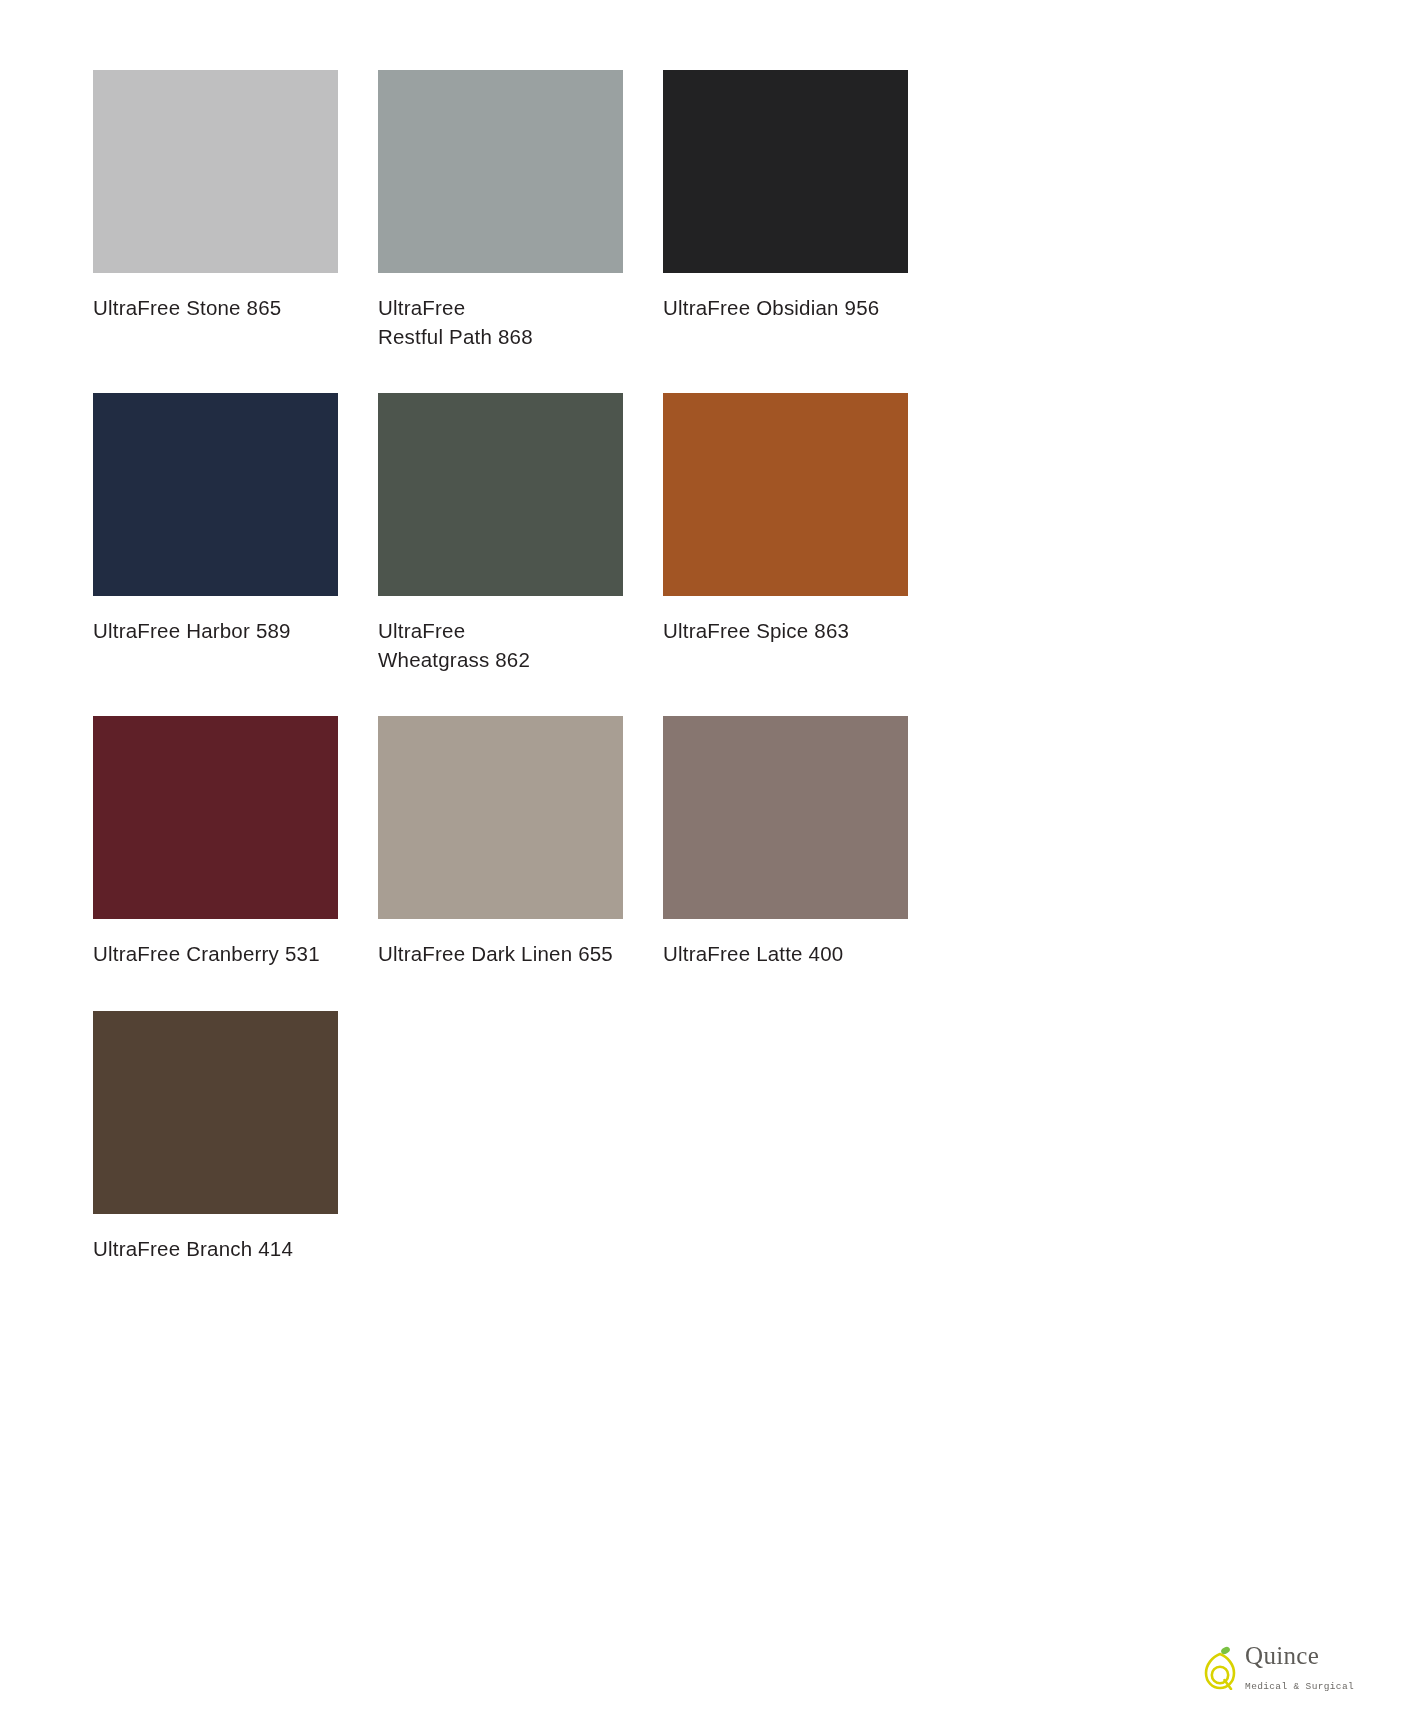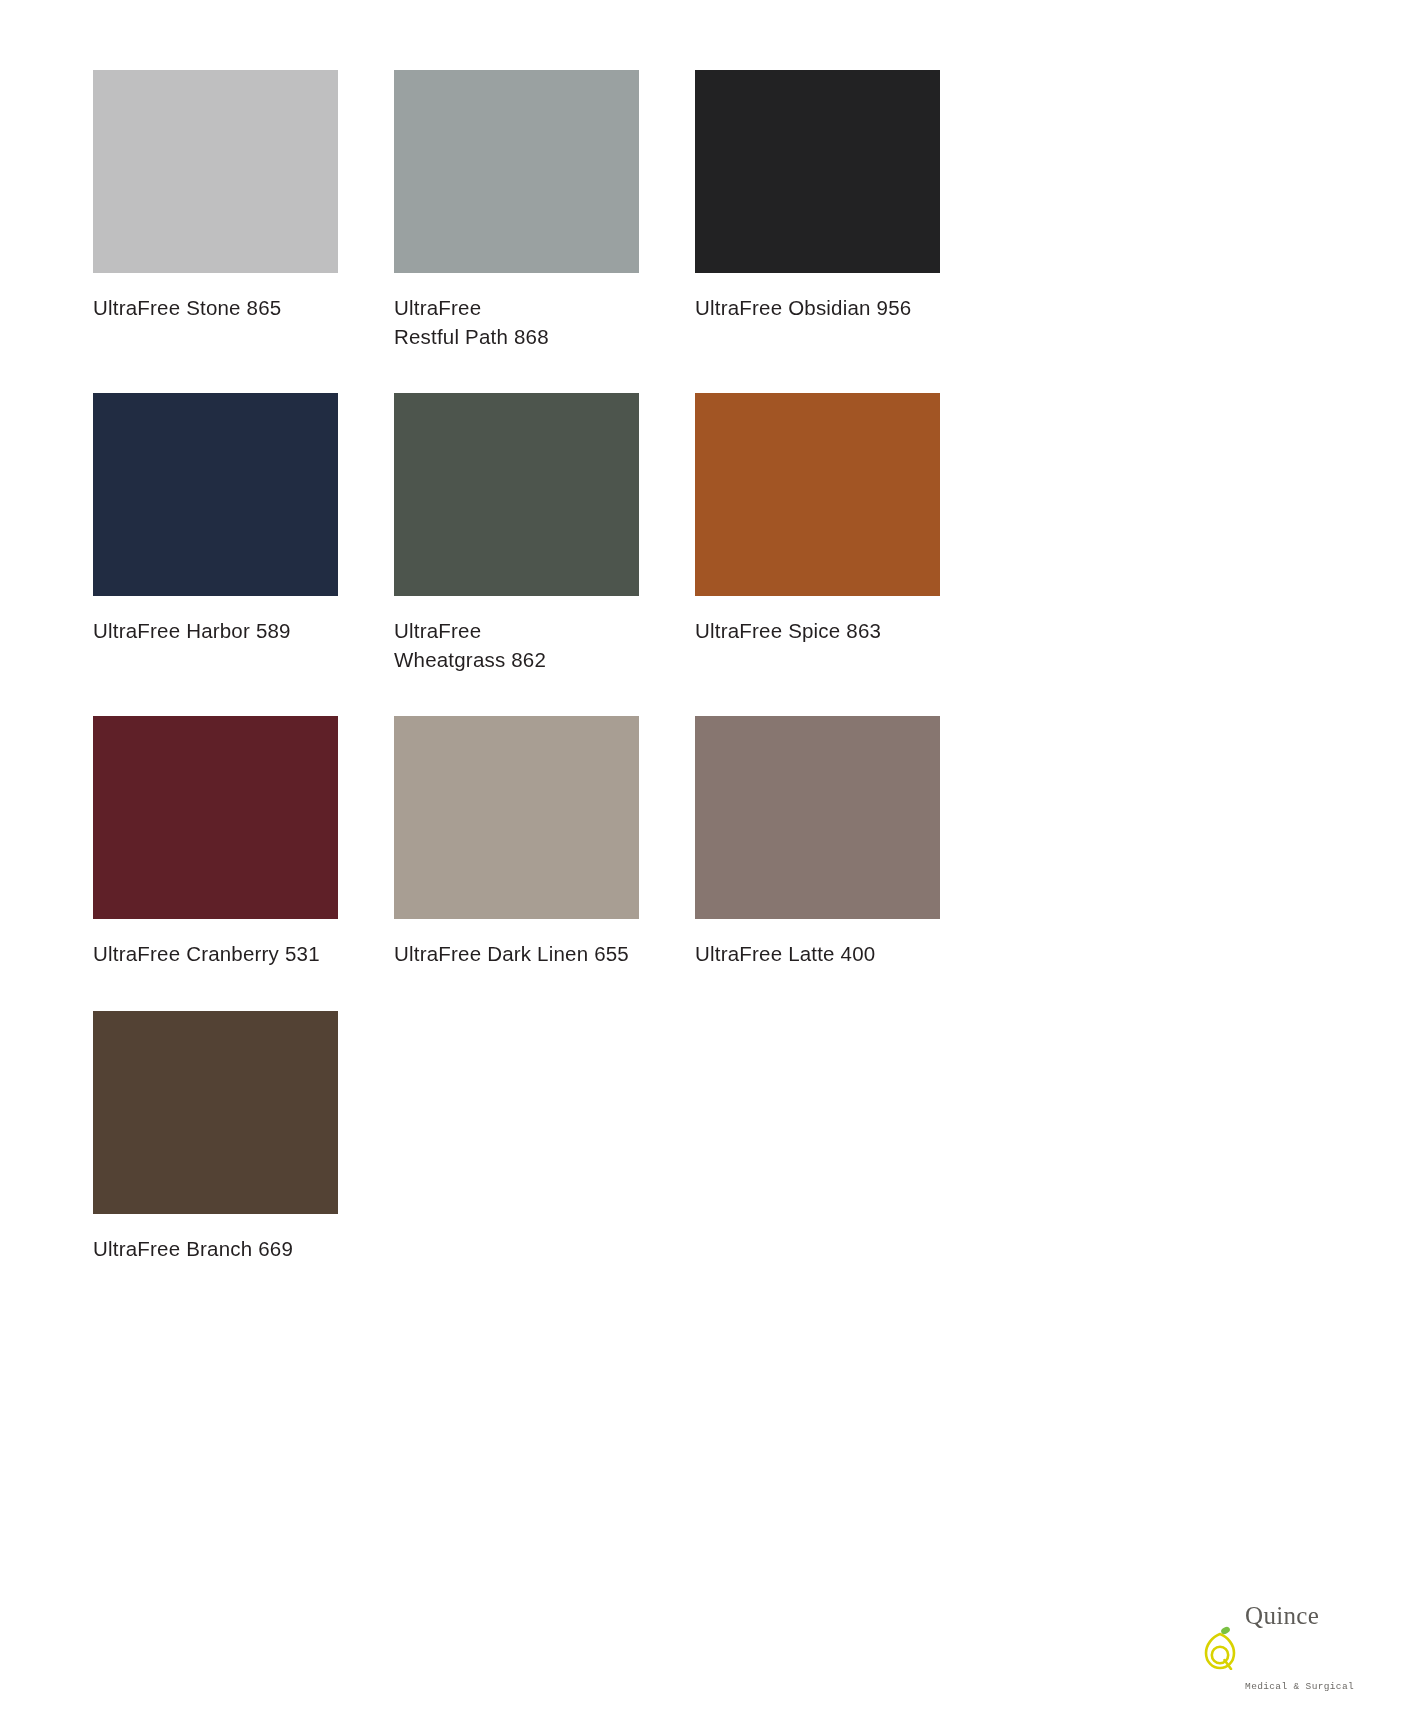--- a/index.html
+++ b/index.html
@@ -29,21 +29,21 @@
     position: absolute;
     left: 93px;
     top: 70px;
     width: 1100px;
     display: flex;
     flex-wrap: wrap;
   }
 
   .swatch-cell {
     width: 285px;
-    margin-right: 16px;
+    margin-right: 0;
     box-sizing: border-box;
     padding-right: 40px;
     margin-bottom: 42px;
   }
 
   .swatch-chip {
     width: 245px;
     height: 203px;
     display: block;
   }
@@ -70,21 +70,20 @@
   .logo-mark {
     width: 34px;
     height: 46px;
     display: block;
   }
   .logo-text {
     display: flex;
     flex-direction: column;
     align-items: flex-start;
     line-height: 1;
-    gap: 40px;
   }
   .logo-title {
     font-family: "Liberation Serif", "DejaVu Serif", serif;
     font-size: 25px;
     color: #5d5b57;
     letter-spacing: 0.3px;
   }
   .logo-sub {
     font-family: Liberation Mono, monospace;
     font-size: 9.5px;
@@ -132,21 +131,21 @@
       <div class="swatch-cell">
         <span class="swatch-chip" style="background: rgb(168, 158, 147);"></span>
         <div class="swatch-label">UltraFree Dark Linen 655</div>
       </div>
       <div class="swatch-cell">
         <span class="swatch-chip" style="background: rgb(135, 118, 112);"></span>
         <div class="swatch-label">UltraFree Latte 400</div>
       </div>
       <div class="swatch-cell">
         <span class="swatch-chip" style="background: rgb(83, 66, 52);"></span>
-        <div class="swatch-label">UltraFree Branch 669</div>
+        <div class="swatch-label">UltraFree Branch 414</div>
       </div>
     </div>
 
   <div class="logo-block">
     <span class="logo-mark">
       <svg viewBox="0 0 34 46" width="34" height="46" aria-hidden="true">
         <ellipse cx="22.5" cy="6.5" rx="4.6" ry="3.2" fill="#7ac143" transform="rotate(-28 22.5 6.5)"></ellipse>
         <path d="M17 10 C9 13 3 21 3 29 C3 38 9.5 44 17 44 C24.5 44 31 38 31 29 C31 21 25 13 17 10 Z" fill="none" stroke="#d9d200" stroke-width="2.6" stroke-linejoin="round"></path>
         <circle cx="17" cy="31" r="8.2" fill="none" stroke="#d9d200" stroke-width="2.6"></circle>
         <path d="M21.5 36 L28 45" fill="none" stroke="#d9d200" stroke-width="2.6" stroke-linecap="round"></path>

